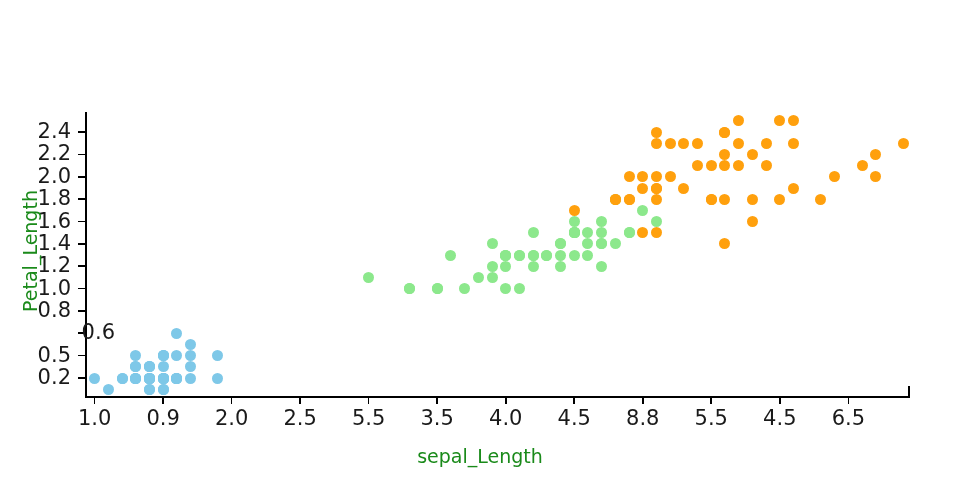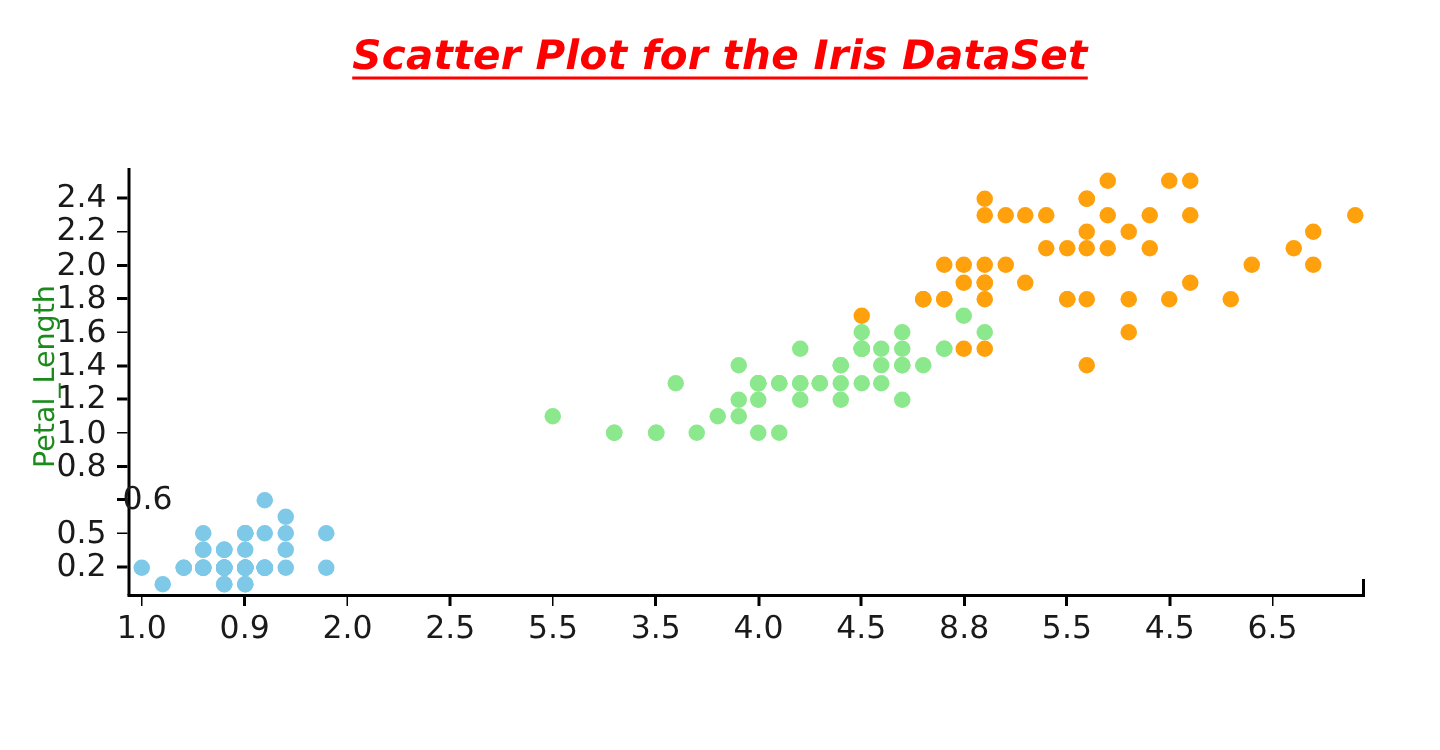--- a/index.html
+++ b/index.html
@@ -126,21 +126,20 @@
     position: absolute;
     border-radius: 50%;
     pointer-events: none;
   }
 </style>
 </head>
 <body>
 
 <div id="figure">
 
-  <div id="chart-title">Scatter Plot for the Iris DataSet</div>
 
   <div id="axis-spine-y"></div>
   <div id="axis-spine-x"></div>
   <div id="axis-end-cap-x"></div>
 
   <div id="y-ticks">
       <div class="tick-y" style="left: 78px; top: 377.2px;"></div>
       <div class="tick-y-label" style="width: 71px; left: 0px; top: 367px;">0.2</div>
       <div class="tick-y" style="left: 78px; top: 354.847px;"></div>
       <div class="tick-y-label" style="width: 71px; left: 0px; top: 344.647px;">0.5</div>
@@ -187,20 +186,21 @@
       <div class="tick-x" style="left: 710.487px; top: 397px;"></div>
       <div class="tick-x-label" style="left: 671.287px; width: 80px; top: 408px;">5.5</div>
       <div class="tick-x" style="left: 779.009px; top: 397px;"></div>
       <div class="tick-x-label" style="left: 739.809px; width: 80px; top: 408px;">4.5</div>
       <div class="tick-x" style="left: 847.531px; top: 397px;"></div>
       <div class="tick-x-label" style="left: 808.331px; width: 80px; top: 408px;">6.5</div>
     </div>
 
   <div id="plot-area"></div>
 
+  <div id="xlabel">sepal_Length</div>
   <div id="ylabel">Petal_Length</div>
 
 <div class="point" style="width: 11px; height: 11px; background: rgb(126, 200, 232); left: 143.91px; top: 372.5px;"></div>
     <div class="point" style="width: 11px; height: 11px; background: rgb(126, 200, 232); left: 143.91px; top: 372.5px;"></div>
     <div class="point" style="width: 11px; height: 11px; background: rgb(126, 200, 232); left: 130.206px; top: 372.5px;"></div>
     <div class="point" style="width: 11px; height: 11px; background: rgb(126, 200, 232); left: 157.615px; top: 372.5px;"></div>
     <div class="point" style="width: 11px; height: 11px; background: rgb(126, 200, 232); left: 143.91px; top: 372.5px;"></div>
     <div class="point" style="width: 11px; height: 11px; background: rgb(126, 200, 232); left: 185.023px; top: 350.147px;"></div>
     <div class="point" style="width: 11px; height: 11px; background: rgb(126, 200, 232); left: 143.91px; top: 361.324px;"></div>
     <div class="point" style="width: 11px; height: 11px; background: rgb(126, 200, 232); left: 157.615px; top: 372.5px;"></div>

